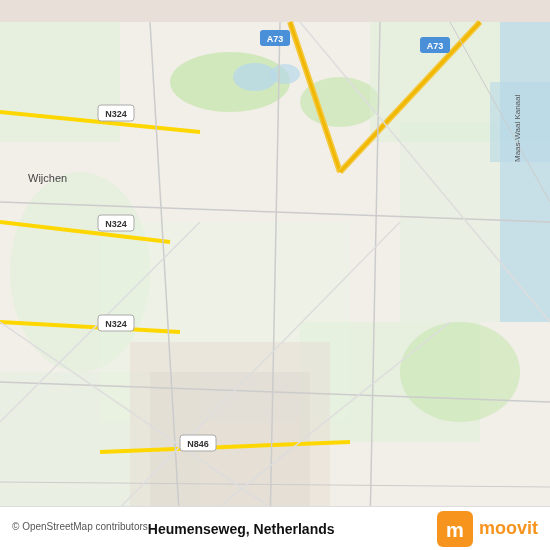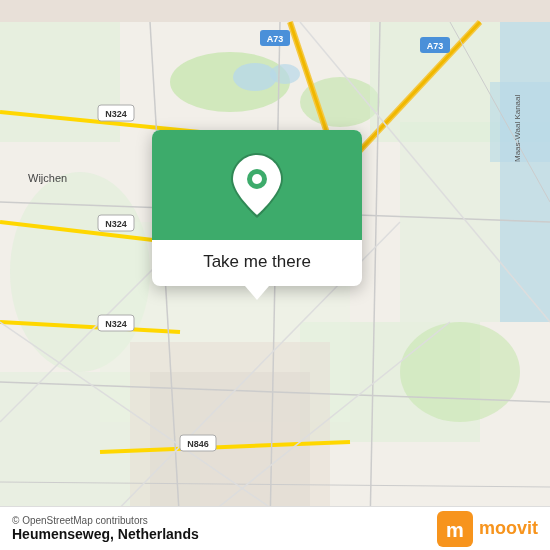--- a/index.html
+++ b/index.html
@@ -82,21 +82,20 @@
       display: flex;
       align-items: center;
       justify-content: space-between;
       padding: 0 12px;
       border-top: 1px solid #ddd;
       z-index: 10;
     }
 
     .bottom-left {
       display: flex;
-      flex-direction: column;
       font-size: 10px;
       color: #666;
     }
 
     .bottom-location {
       font-size: 14px;
       font-weight: 600;
       color: #111;
     }
 
@@ -189,35 +188,20 @@
     <text x="435" y="27" text-anchor="middle" font-size="9" font-weight="bold" fill="#fff" font-family="Arial">A73</text>
 
     <rect x="180" y="413" width="36" height="16" rx="3" fill="#fff" stroke="#aaa" stroke-width="1"></rect>
     <text x="198" y="425" text-anchor="middle" font-size="9" font-weight="bold" fill="#333" font-family="Arial">N846</text>
 
     <text x="28" y="160" font-size="11" font-weight="500" fill="#444" font-family="Arial">Wijchen</text>
 
     <text x="520" y="140" font-size="8" fill="#555" font-family="Arial" transform="rotate(-90 520 140)">Maas-Waal Kanaal</text>
   </svg>
 
-  <div class="popup-card">
-    <div class="popup-green-top" style="background-color: #3dab6b;">
-
-      <svg width="52" height="65" viewBox="0 0 52 65" xmlns="http://www.w3.org/2000/svg">
-        <path d="M26 0 C12 0 0 12 0 26 C0 42 26 65 26 65 C26 65 52 42 52 26 C52 12 40 0 26 0 Z" fill="rgba(0,0,0,0.2)"></path>
-        <path d="M26 2 C13 2 2 13 2 26 C2 41 26 62 26 62 C26 62 50 41 50 26 C50 13 39 2 26 2 Z" fill="white"></path>
-        <circle cx="26" cy="26" r="10" fill="#3dab6b"></circle>
-        <circle cx="26" cy="26" r="5" fill="white"></circle>
-      </svg>
-    </div>
-    <div class="popup-bottom">
-      <button class="take-me-there-btn">Take me there</button>
-    </div>
-    <div class="popup-arrow"></div>
-  </div>
 
   <div class="bottom-bar">
     <div class="bottom-left">
       <span class="osm-credit">© OpenStreetMap contributors</span>
       <span class="bottom-location">
         <span>Heumenseweg,</span>
         <span>Netherlands</span>
       </span>
     </div>
     <div class="moovit-logo">

